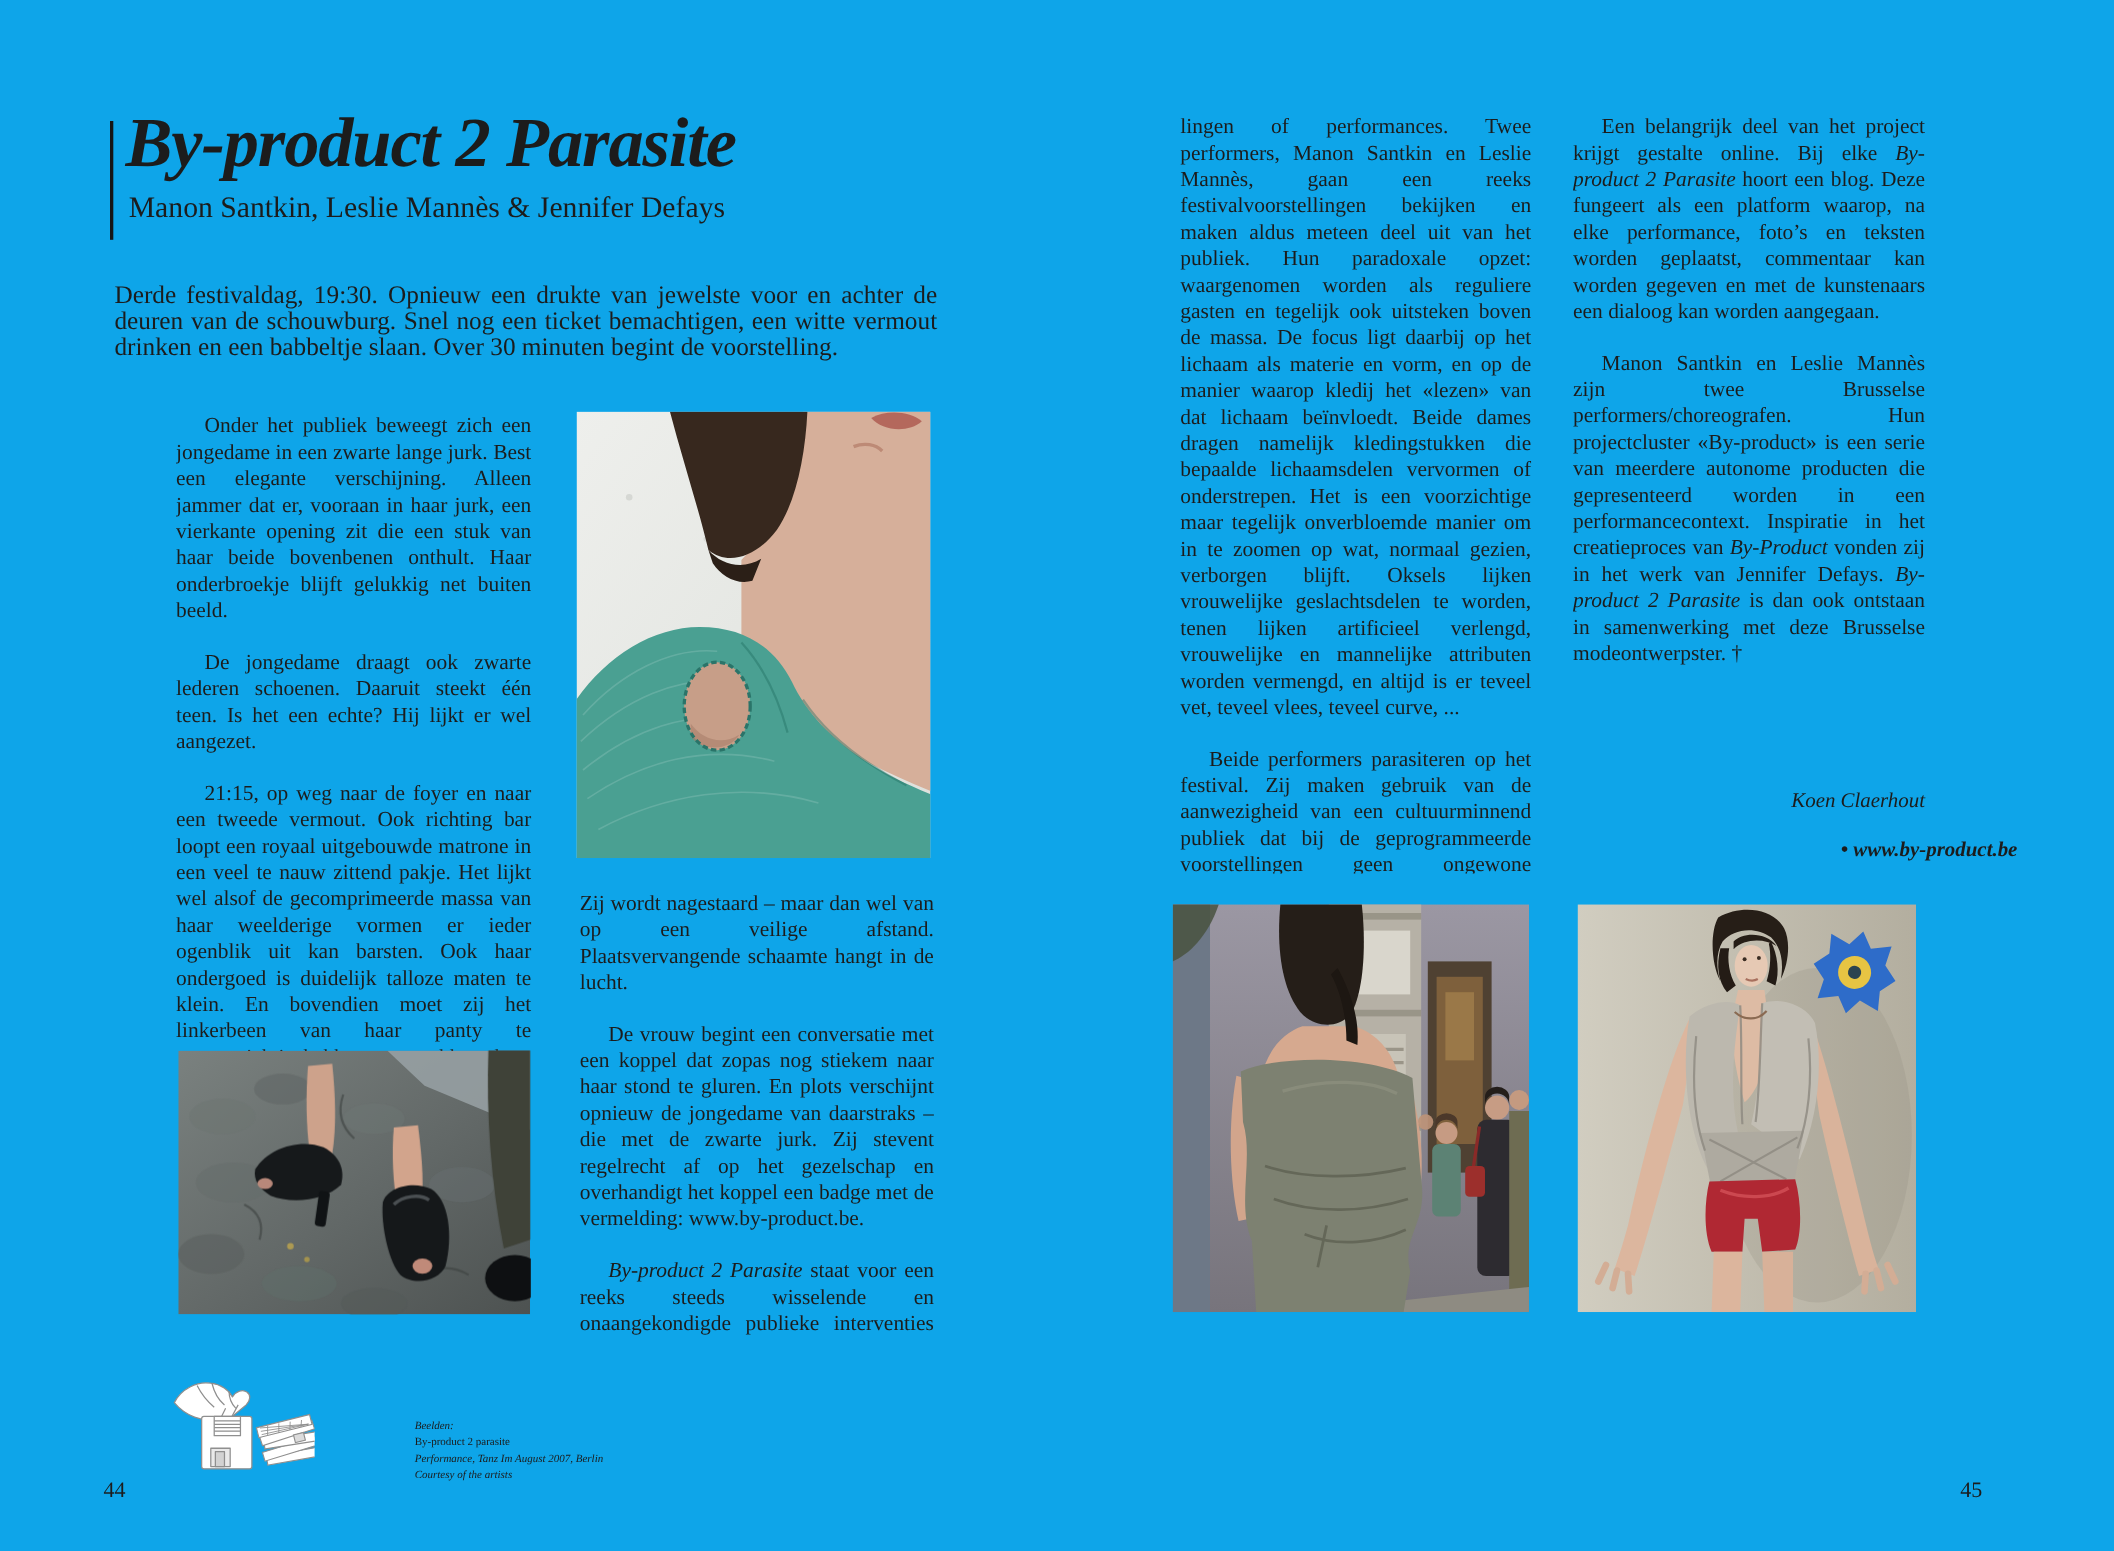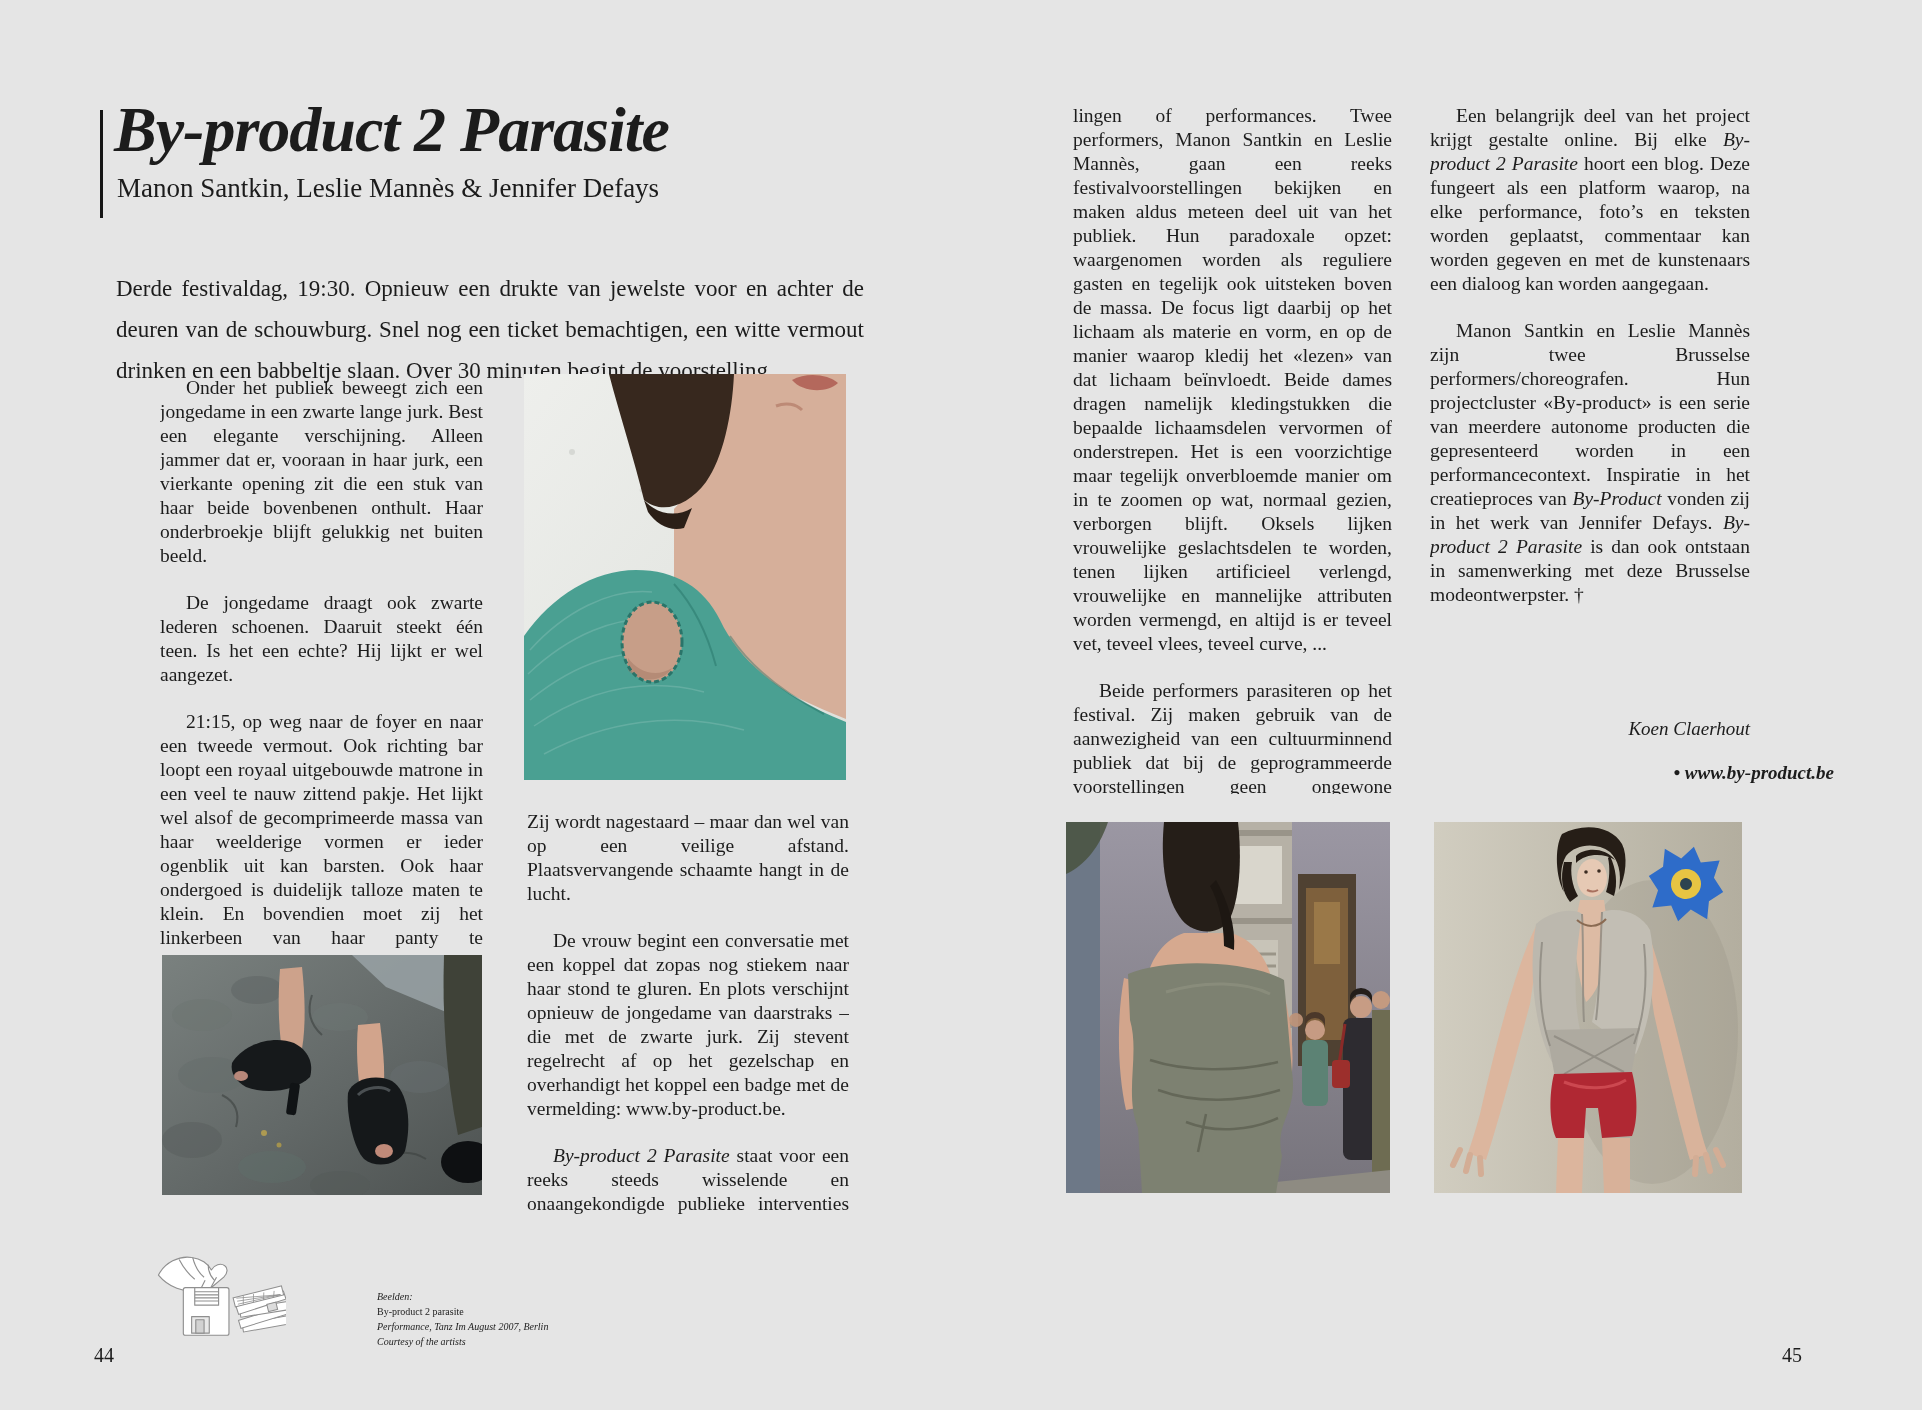--- a/index.html
+++ b/index.html
@@ -1,26 +1,26 @@
 <!DOCTYPE html>
 <html lang="nl" style="--ink: #1c1c1c; --teal: #4aa092; --dress: #7d8171; --red: #b02833; --poster_blue: #2e6cc9;"><head>
 <meta charset="utf-8">
 <style>
   html,body{margin:0;padding:0;background:#888;}
-  .spread{position:relative;width:1922px;height:1410px;background:#e5e5e5;
+  .spread{position:relative;width:1922px;height:1410px;background:#0ea5e9;
           font-family:"Liberation Serif", serif;color:var(--ink,#1c1c1c);}
   
   .title-bar{position:absolute;left:100px;top:110px;width:3px;height:108px;background:#161616;}
   h1.article-title{position:absolute;left:114px;top:96px;margin:0;width:720px;
      font-size:64px;line-height:68px;font-style:italic;font-weight:bold;letter-spacing:-1px;}
   h2.article-authors{position:absolute;left:117px;top:172px;margin:0;width:720px;
      font-size:27px;line-height:32px;font-weight:normal;}
   
-  .intro{position:absolute;left:100px;top:252px;width:748px;margin:16px;
-     font-size:23px;line-height:41px;text-align:justify;}
+  .intro{position:absolute;left:100px;top:252px;width:748px;margin:4px;
+     font-size:23px;line-height:24px;text-align:justify;}
   
   .col{position:absolute;font-size:19.5px;line-height:24px;text-align:justify;overflow:hidden;
        hyphens:auto;}
   .col p{margin:0 0 23px 0;}
   .col p.indent{text-indent:26px;}
   .col i{font-style:italic;}
   .col-l1{left:160px;top:376px;width:323px;height:580px;}
   .col-l2{left:527px;top:810px;width:322px;height:404px;}
   .col-r1{left:1073px;top:104px;width:319px;height:690px;}
   .col-r2{left:1430px;top:104px;width:320px;height:608px;}

